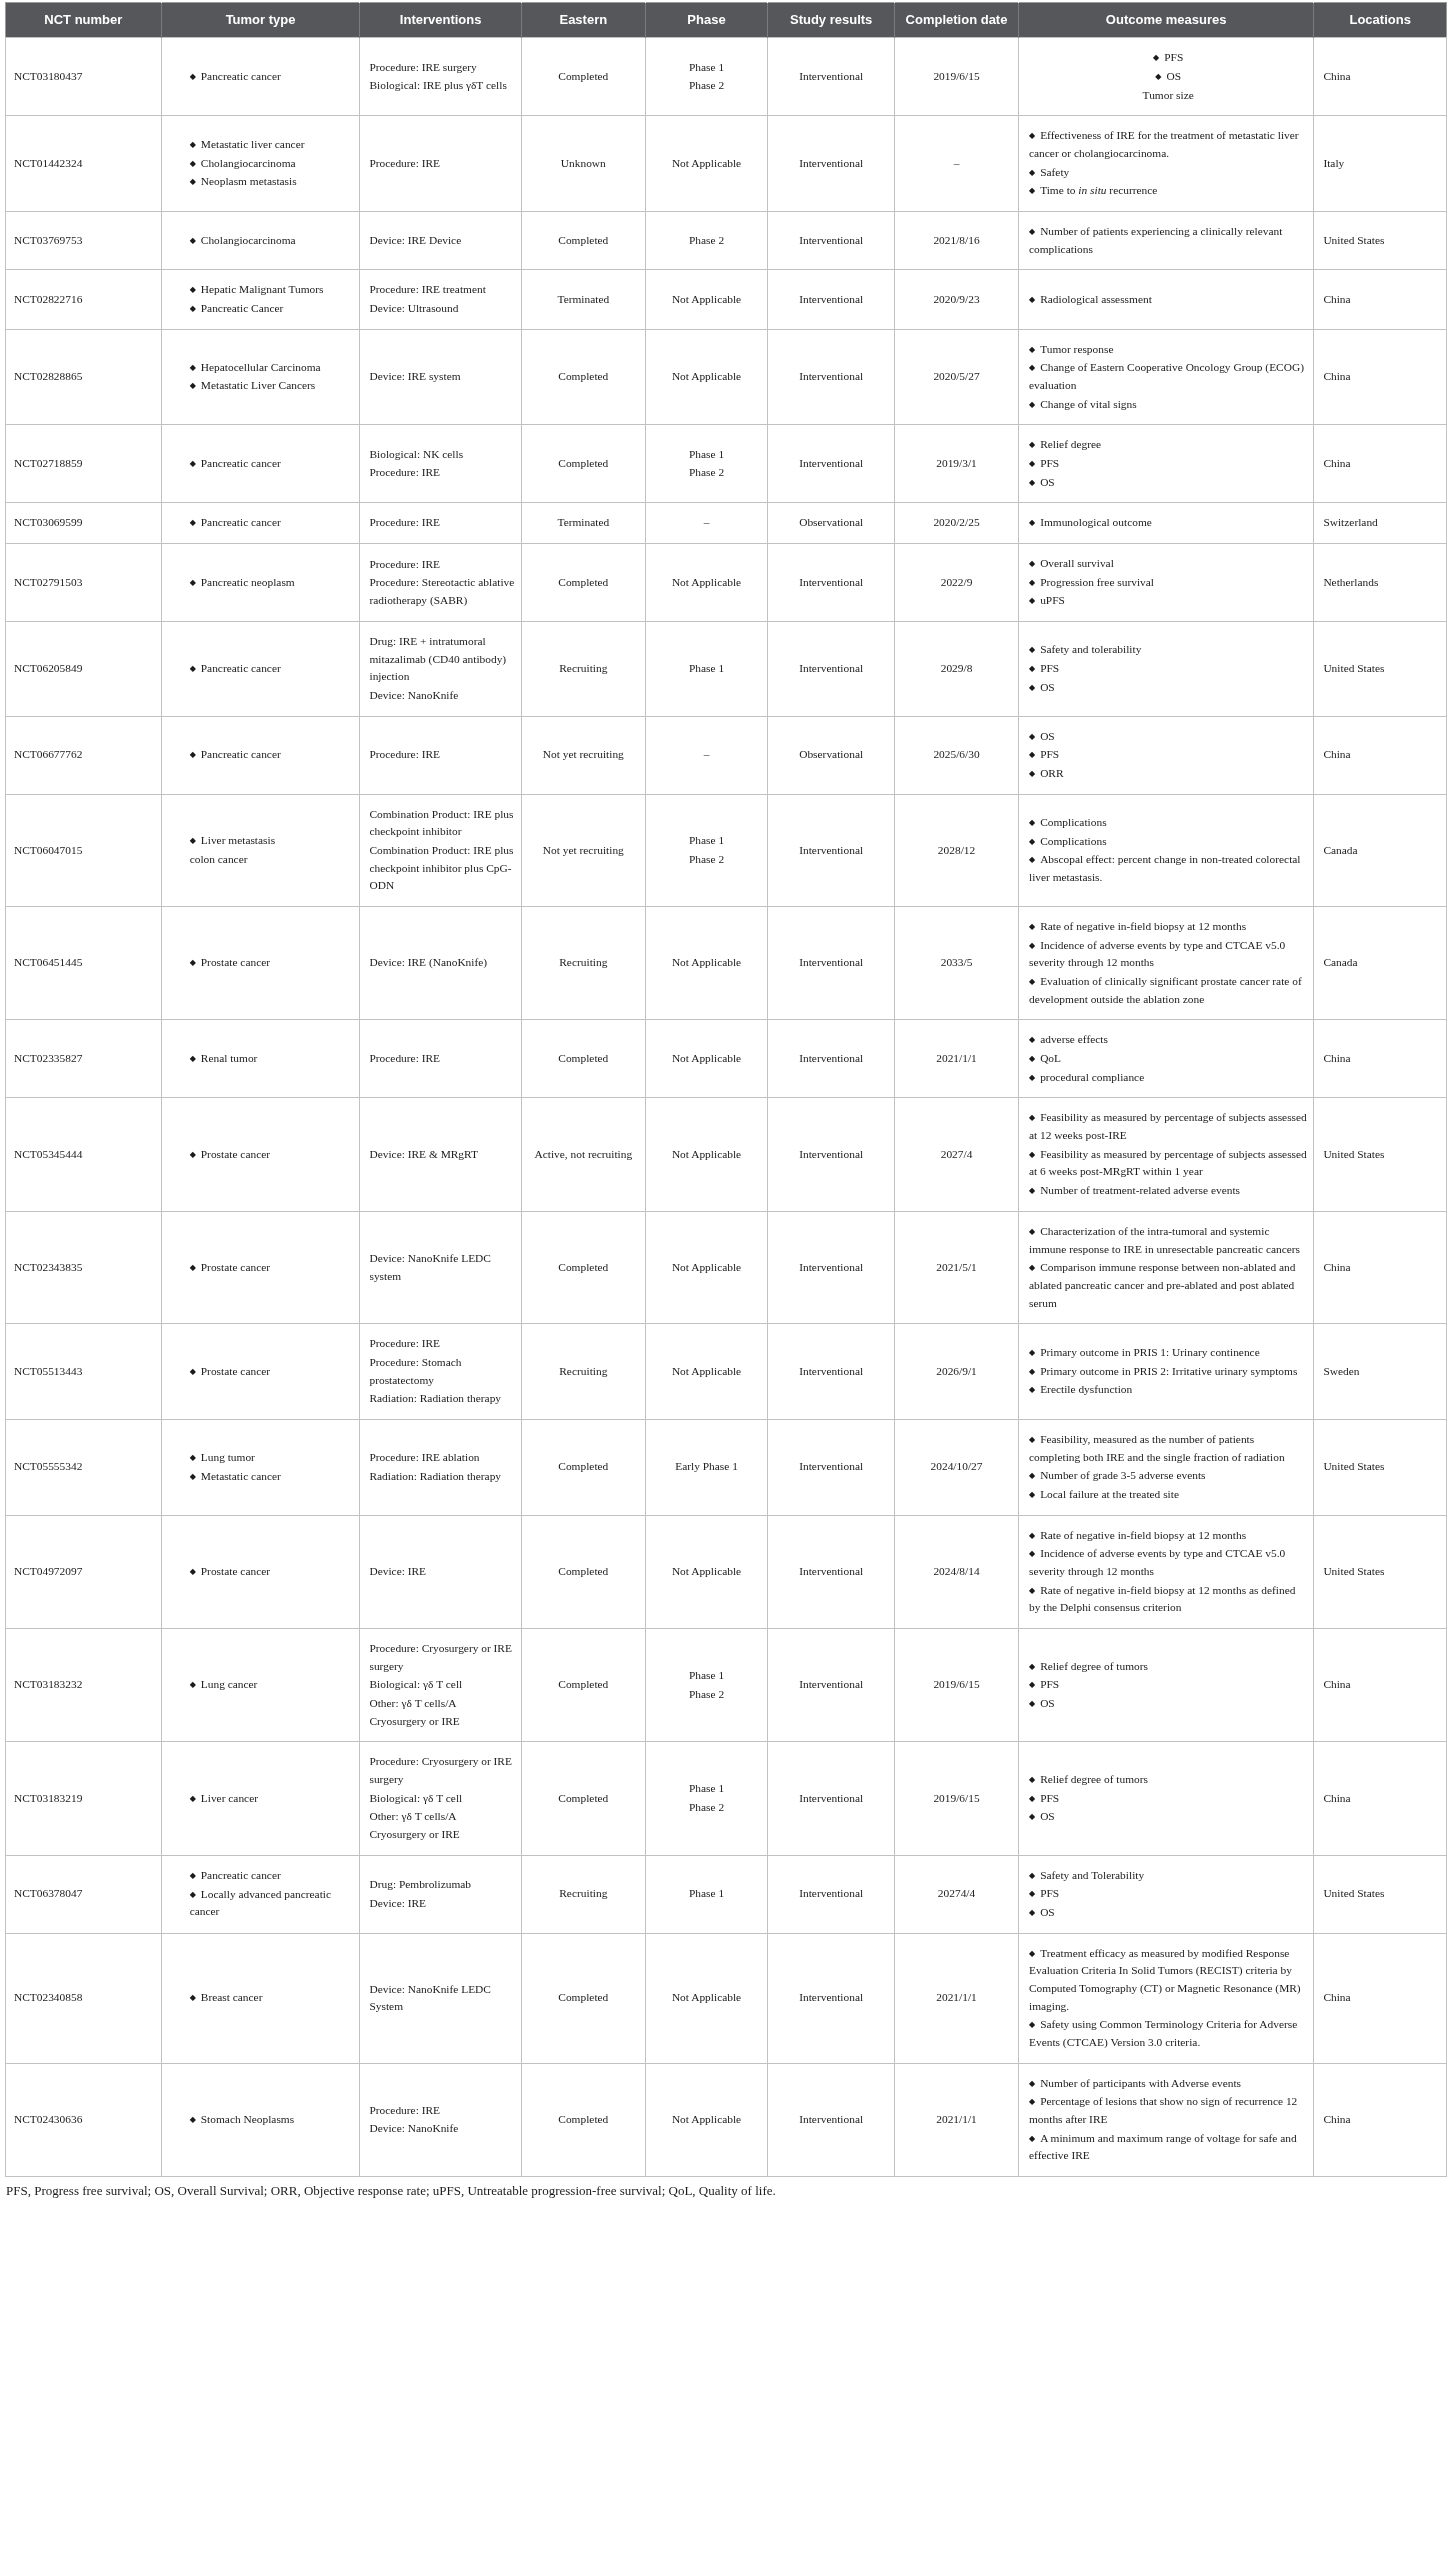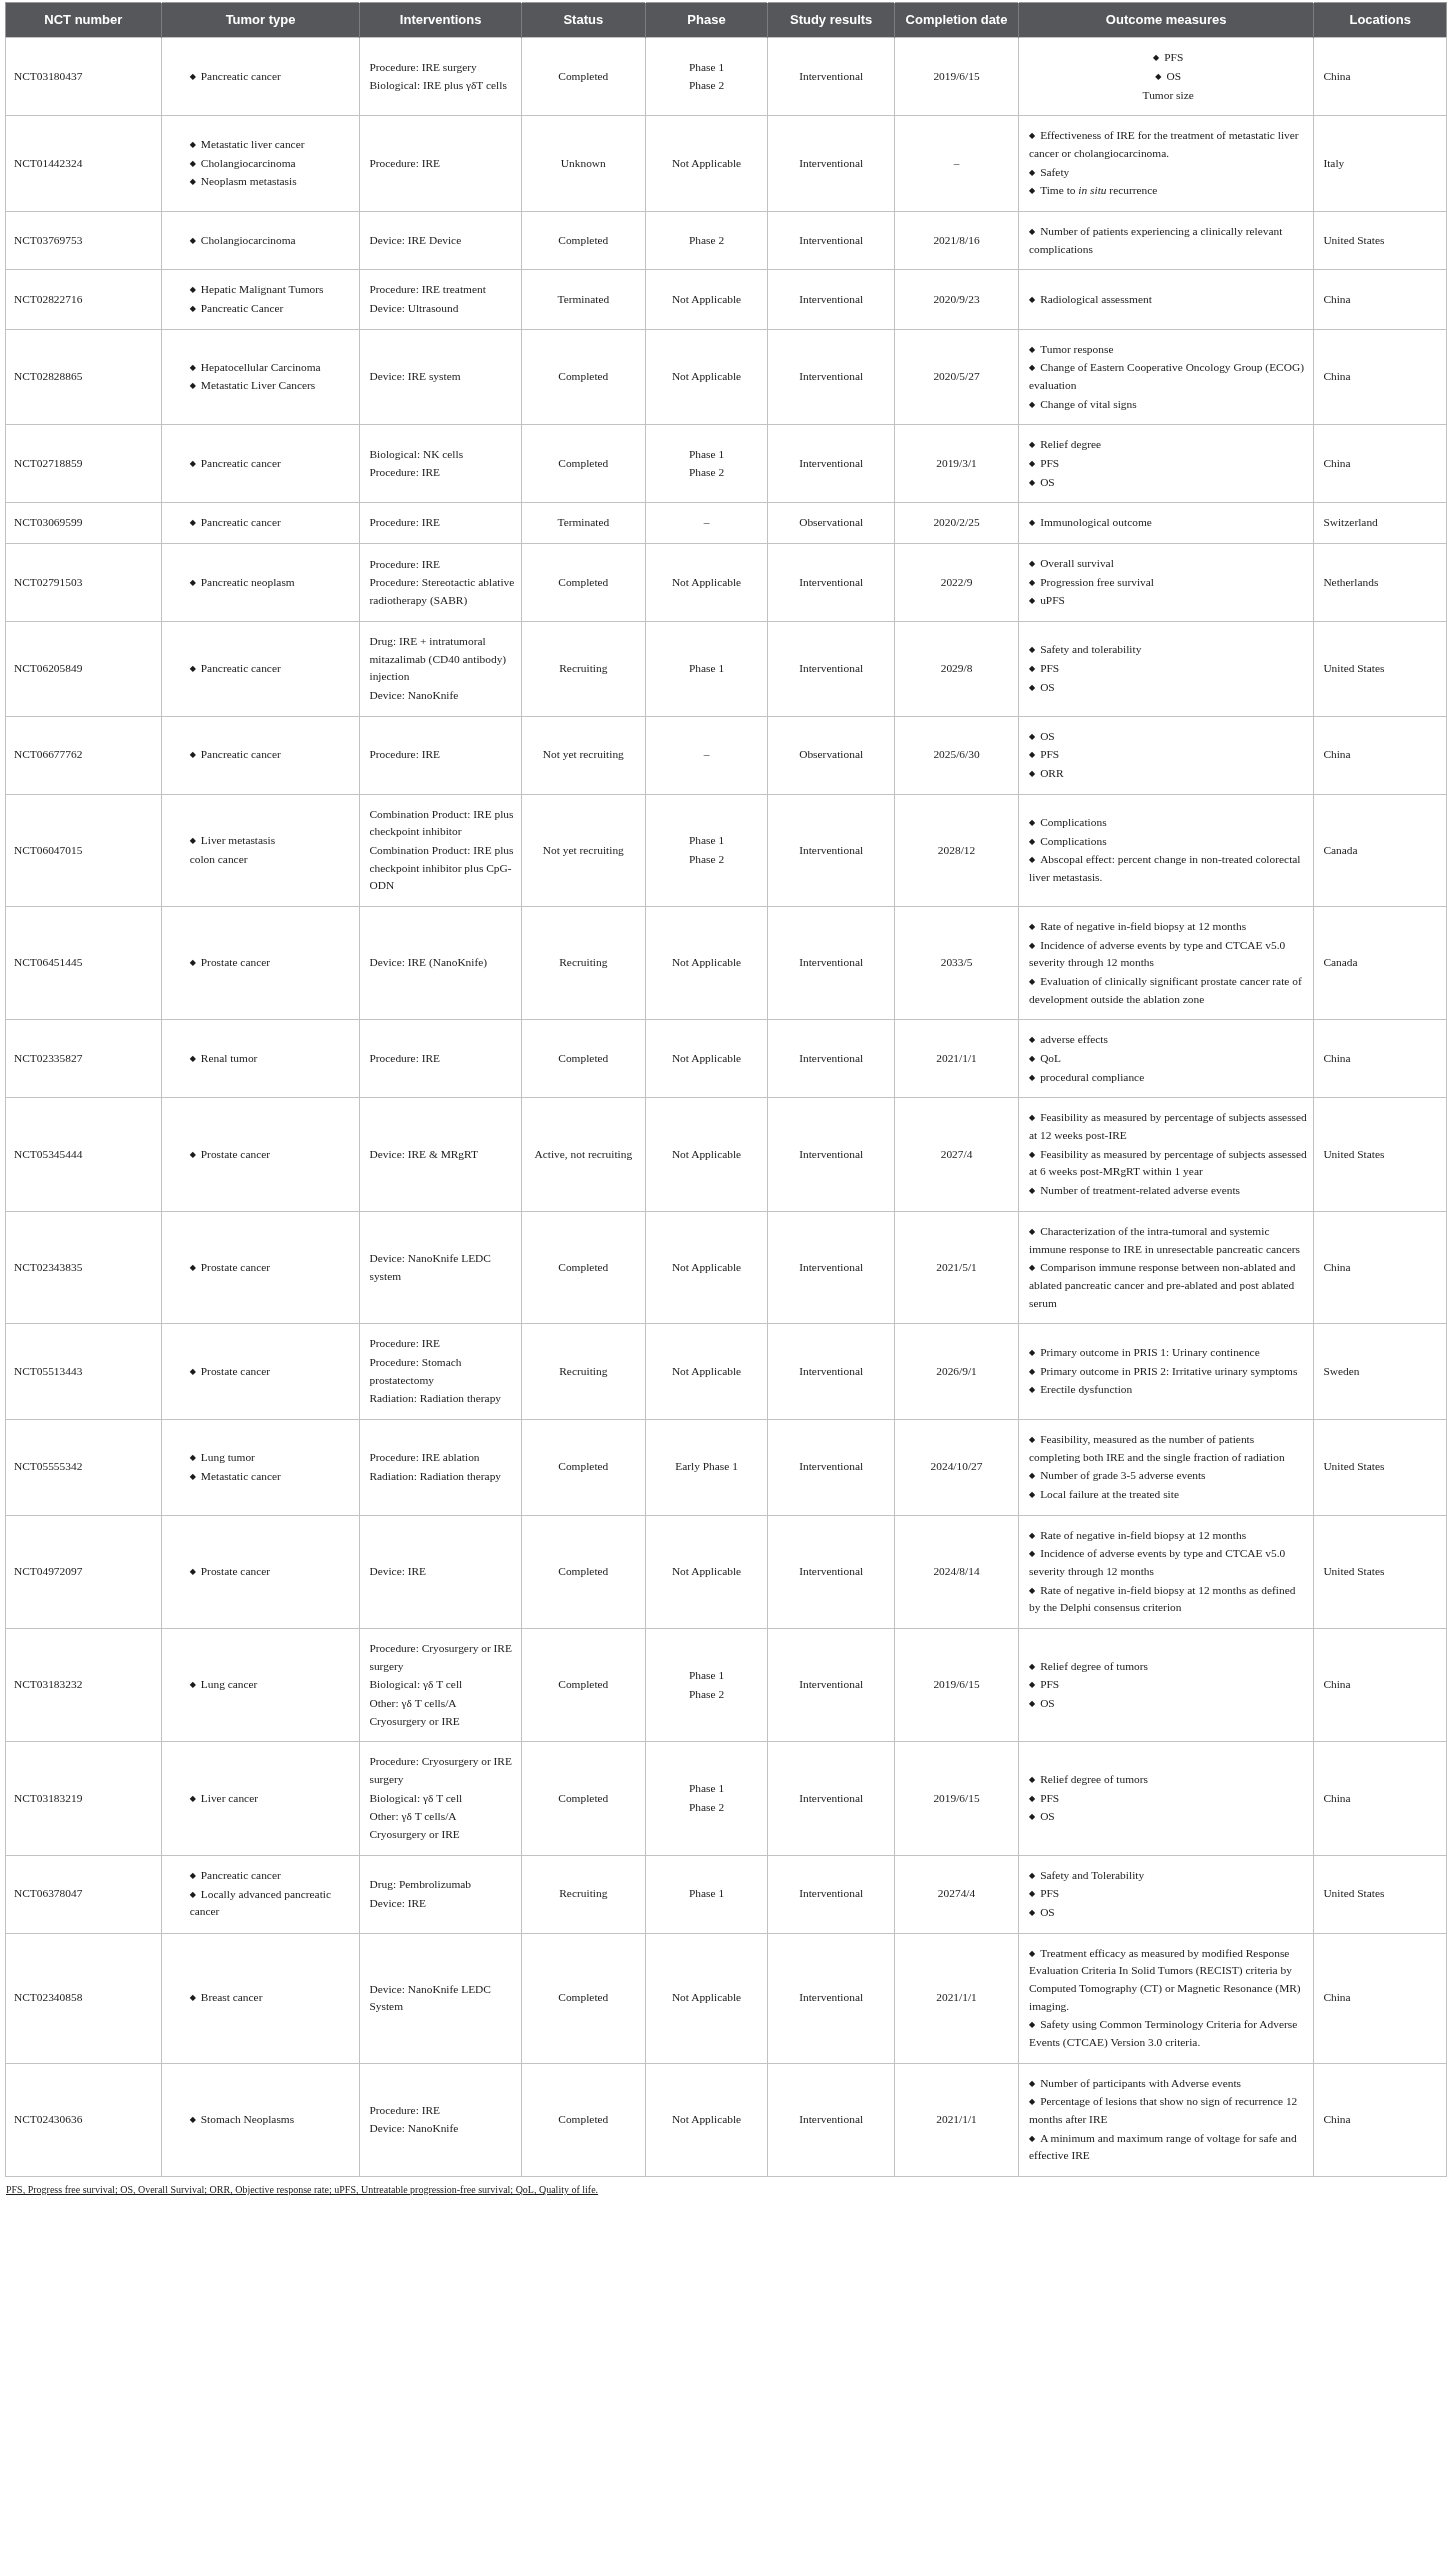--- a/index.html
+++ b/index.html
@@ -54,37 +54,36 @@
   td.loc{padding-left:9px}
   .li{margin:1px 0}
   .diamond{
     font-size:8px;
     margin-right:5px;
     position:relative;
     top:-1px;
     display:inline-block;
   }
   .footnote{
-    font-size:10px;
+    font-size:13px;
     padding:6px 1px 0 1px;
     line-height:1.3;
-    text-decoration:underline;
   }
 </style>
 </head>
 <body>
 
 <div class="page">
   <table>
     <thead>
       <tr>
           <th>NCT number</th>
           <th>Tumor type</th>
           <th>Interventions</th>
-          <th>Status</th>
+          <th>Eastern</th>
           <th>Phase</th>
           <th>Study results</th>
           <th>Completion date</th>
           <th>Outcome measures</th>
           <th>Locations</th>
         </tr>
     </thead>
     <tbody>
         <tr>
           <td class="nct">NCT03180437</td>

